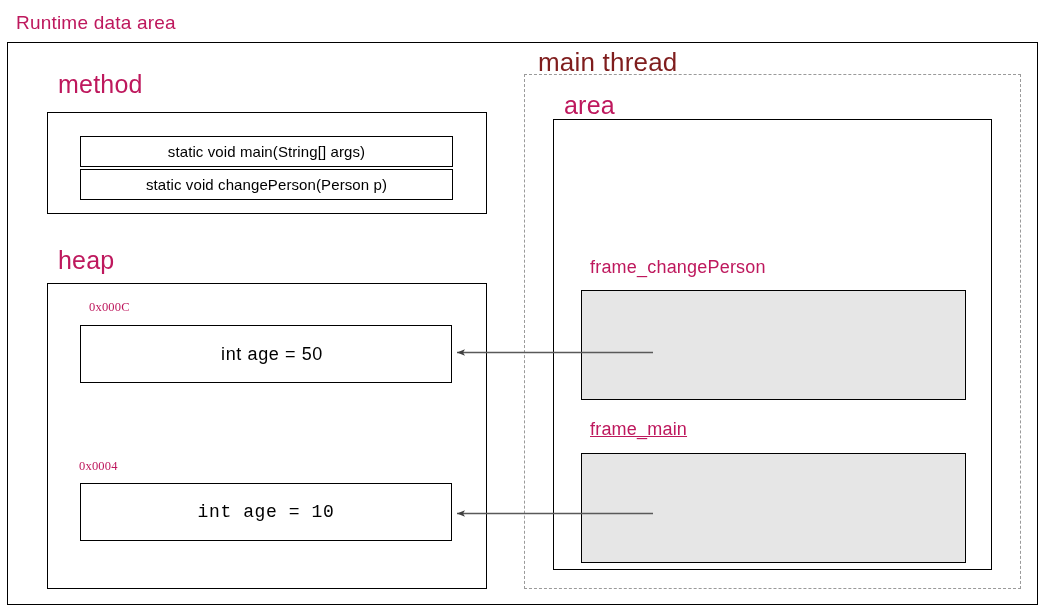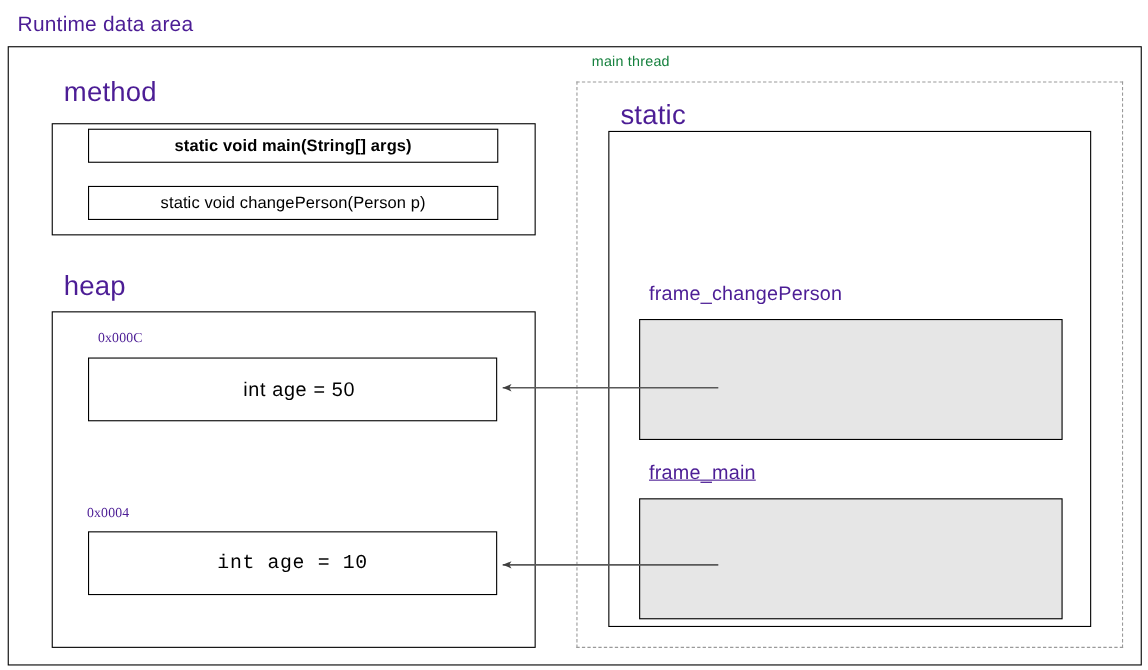--- a/index.html
+++ b/index.html
@@ -18,28 +18,28 @@
     background: #ffffff;
     overflow: hidden;
   }
 
   
   .abs { position: absolute; box-sizing: border-box; }
 
   
   .label {
     position: absolute;
-    color: #4c1d95;
+    color: #be185d;
     white-space: nowrap;
     line-height: 1;
   }
   .label-title   { font-size: 19px; letter-spacing: .2px; }
   .label-section { font-size: 25px; letter-spacing: .2px; }
   .label-frame   { font-size: 18px; letter-spacing: .2px; }
-  .label-thread  { font-size: 13px; color: #15803d; letter-spacing: .2px; }
+  .label-thread  { font-size: 26px; color: #7f1d1d; letter-spacing: .2px; }
   .label-addr    {
     font-size: 12.5px;
     font-family: "Liberation Serif", serif;
     letter-spacing: .2px;
   }
 
   
   .outer-box {
     border: 1.4px solid #000000;
     background: #ffffff;
@@ -86,41 +86,41 @@
 <div id="canvas">
 
   <div class="label label-title" style="left:16px; top:13px;">Runtime data area</div>
 
   <div class="abs outer-box" style="left:7px; top:42px; width:1031px; height:563px;"></div>
 
   <div class="label label-section" style="left:58px; top:72px;">method</div>
 
   <div class="abs region-box" style="left:47px; top:112px; width:440px; height:102px;"></div>
 
-  <div class="abs cell cell-method" style="left:80px; top:117px; width:373px; height:31px;font-weight:bold;">static void main(String[] args)</div>
+  <div class="abs cell cell-method" style="left:80px; top:136px; width:373px; height:31px;">static void main(String[] args)</div>
 
   <div class="abs cell cell-method" style="left:80px; top:169px; width:373px; height:31px;">static void changePerson(Person p)</div>
 
   <div class="label label-section" style="left:58px; top:248px;">heap</div>
 
   <div class="abs region-box" style="left:47px; top:283px; width:440px; height:306px;"></div>
 
   <div class="label label-addr" style="left:79px; top:301px;padding-left:10px;">0x000C</div>
 
   <div class="abs cell cell-heap" style="left:80px; top:325px; width:372px; height:58px;padding-left:12px;">int age  =  50</div>
 
   <div class="label label-addr" style="left:79px; top:460px;">0x0004</div>
 
   <div class="abs cell cell-heap" style="left:80px; top:483px; width:372px; height:58px;font-family:Liberation Mono, monospace;">int age  =  10</div>
 
   <div class="label label-thread" style="left:538px; top:49px;">main thread</div>
 
   <div class="abs thread-box" style="left:524px; top:74px; width:497px; height:515px;"></div>
 
-  <div class="label label-section" style="left:564px; top:93px;">static</div>
+  <div class="label label-section" style="left:564px; top:93px;">area</div>
 
   <div class="abs region-box" style="left:553px; top:119px; width:439px; height:451px;"></div>
 
   <div class="label label-frame" style="left:590px; top:258px;">frame_changePerson</div>
 
   <div class="abs frame-box" style="left:581px; top:290px; width:385px; height:110px;"></div>
 
 
   <div class="label label-frame" style="left:590px; top:420px;text-decoration:underline;">frame_main</div>
 

